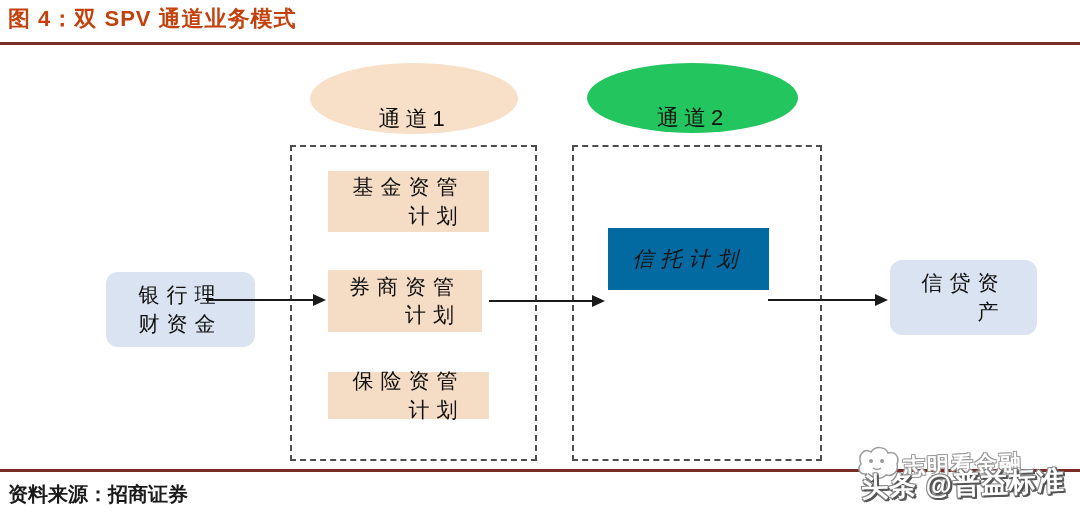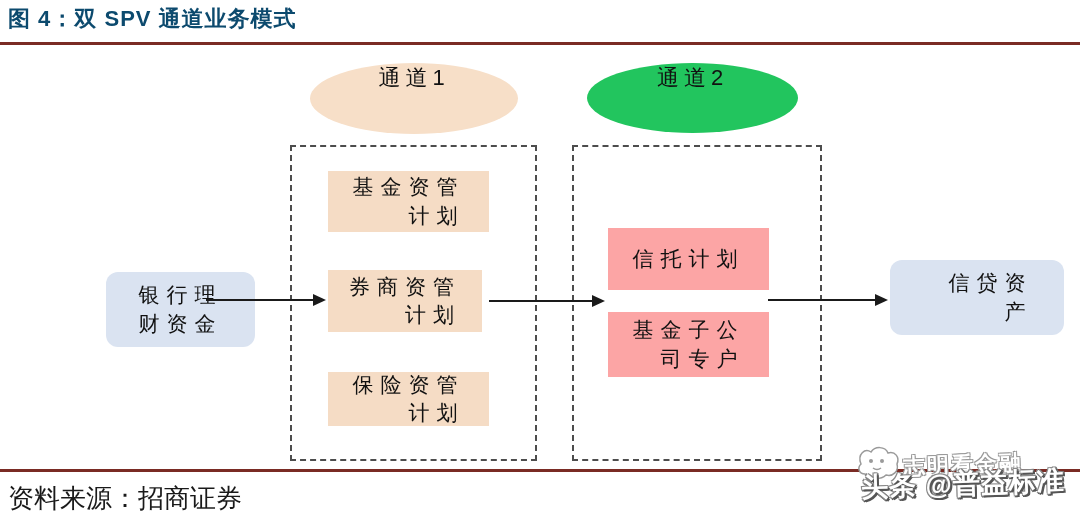--- a/index.html
+++ b/index.html
@@ -9,36 +9,36 @@
     width: 1080px;
     height: 517px;
     background: #ffffff;
     overflow: hidden;
   }
   .fig-title {
     position: absolute;
     left: 8px; top: 4px;
     font-size: 22px;
     font-weight: bold;
-    color: #0c4a6e;
+    color: #c2410c;
     letter-spacing: 1px;
     white-space: nowrap;
   }
   .rule {
     position: absolute;
     left: 0; width: 1080px; height: 3px;
     background: #7A2B24;
   }
   .rule-top { top: 42px; }
   .rule-bottom { top: 469px; }
 
   .ellipse {
     position: absolute;
     border-radius: 50%;
-    display: flex; align-items: flex-start; justify-content: center;
+    display: flex; align-items: flex-end; justify-content: center;
     font-size: 22px;
     color: #111;
     letter-spacing: 5px;
   }
   .ellipse-ch1 { left: 310px; top: 63px; width: 208px; height: 71px; background: #F7DFC8; }
   .ellipse-ch2 { left: 587px; top: 63px; width: 211px; height: 70px; background: #22c55e; }
 
   .dashed-box {
     position: absolute;
     border: 2px dashed #4d4d4d;
@@ -51,30 +51,30 @@
     position: absolute;
     display: flex; align-items: center; justify-content: center;
     text-align: right;
     font-size: 21px;
     color: #111;
     letter-spacing: 7px;
     line-height: 1.35;
     white-space: pre-line;
   }
   .peach { background: #F5DCC5; }
-  .grayb { background: #fca5a5; }
+  .grayb { background: #0369a1; font-style: italic; }
   .blueb { background: #DAE3F1; border-radius: 12px; }
 
   .node-fund   { left: 328px; top: 171px; width: 161px; height: 61px; }
   .node-broker { left: 328px; top: 270px; width: 154px; height: 62px; }
-  .node-insur  { left: 328px; top: 372px; width: 161px; height: 54px; }
+  .node-insur  { left: 328px; top: 372px; width: 161px; height: 47px; }
   .node-trust  { left: 608px; top: 228px; width: 161px; height: 62px; }
   .node-fsub   { left: 608px; top: 312px; width: 161px; height: 65px; }
   .node-bank   { left: 58px;  top: 272px; width: 149px; height: 75px; margin-left: 48px; }
-  .node-credit { left: 890px; top: 260px; width: 147px; height: 75px; padding-left: 27px; }
+  .node-credit { left: 890px; top: 260px; width: 147px; height: 75px; }
 
   .arrow {
     position: absolute;
     height: 2px;
     background: #1a1a1a;
   }
   .arrow::after {
     content: '';
     position: absolute;
     right: -12px; top: -5px;
@@ -83,22 +83,22 @@
     border-top: 6px solid transparent;
     border-bottom: 6px solid transparent;
   }
   .arrow-1 { left: 206px; top: 299px; width: 108px; }
   .arrow-2 { left: 489px; top: 300px; width: 104px; }
   .arrow-3 { left: 768px; top: 299px; width: 108px; }
 
   .source-line {
     position: absolute;
     left: 8px; top: 481px;
-    font-size: 26px;
-    font-weight: normal;
+    font-size: 20px;
+    font-weight: bold;
     color: #1a1a1a;
     white-space: nowrap;
   }
 
   .watermark { position: absolute; left: 845px; top: 438px; width: 235px; height: 75px; }
   .wm-line1 {
     position: absolute;
     left: 58px; top: 12px;
     font-size: 22px;
     font-weight: bold;
@@ -148,22 +148,20 @@
 财资金</div>
 
   <div class="node peach node-fund">基金资管
 计划</div>
   <div class="node peach node-broker">券商资管
 计划</div>
   <div class="node peach node-insur">保险资管
 计划</div>
 
   <div class="node grayb node-trust">信托计划</div>
-  <div class="node grayb node-fsub">基金子公
-司专户</div>
 
   <div class="node blueb node-credit">信贷资
 产</div>
 
   <div class="arrow arrow-1"></div>
   <div class="arrow arrow-2"></div>
   <div class="arrow arrow-3"></div>
 
   <div class="rule rule-bottom"></div>
   <div class="source-line">资料来源：招商证券</div>

